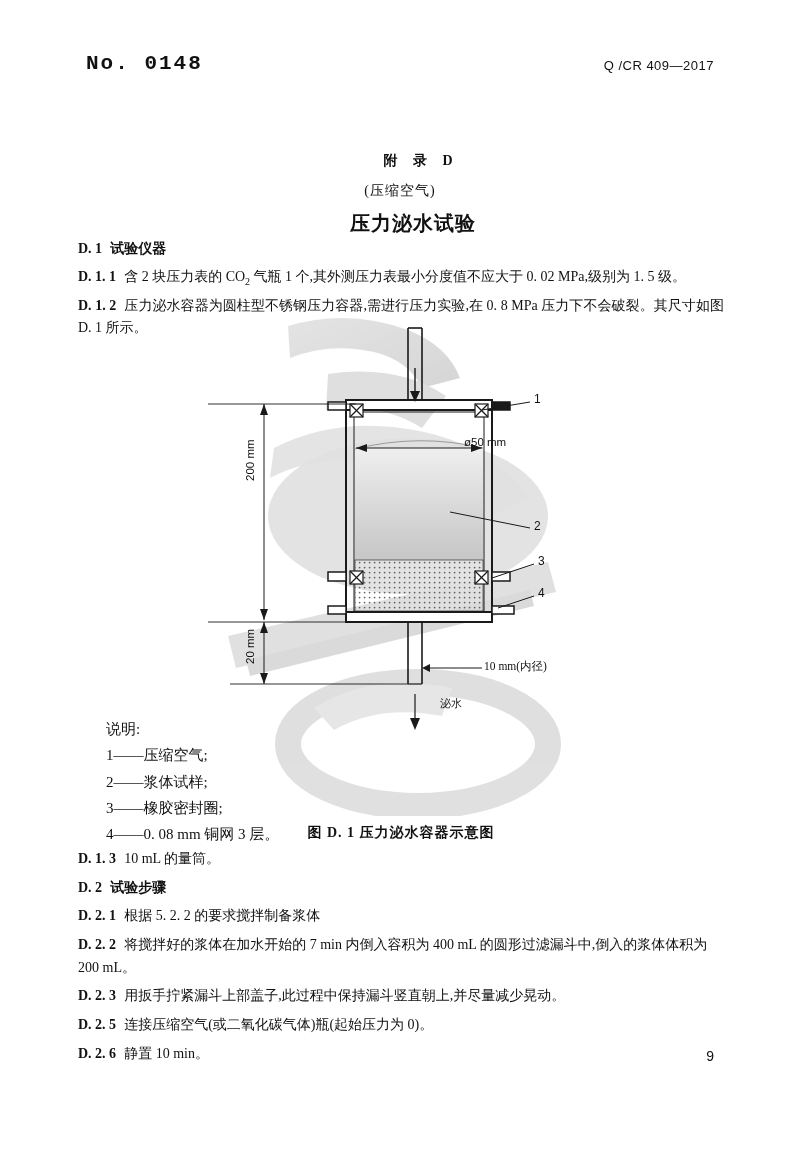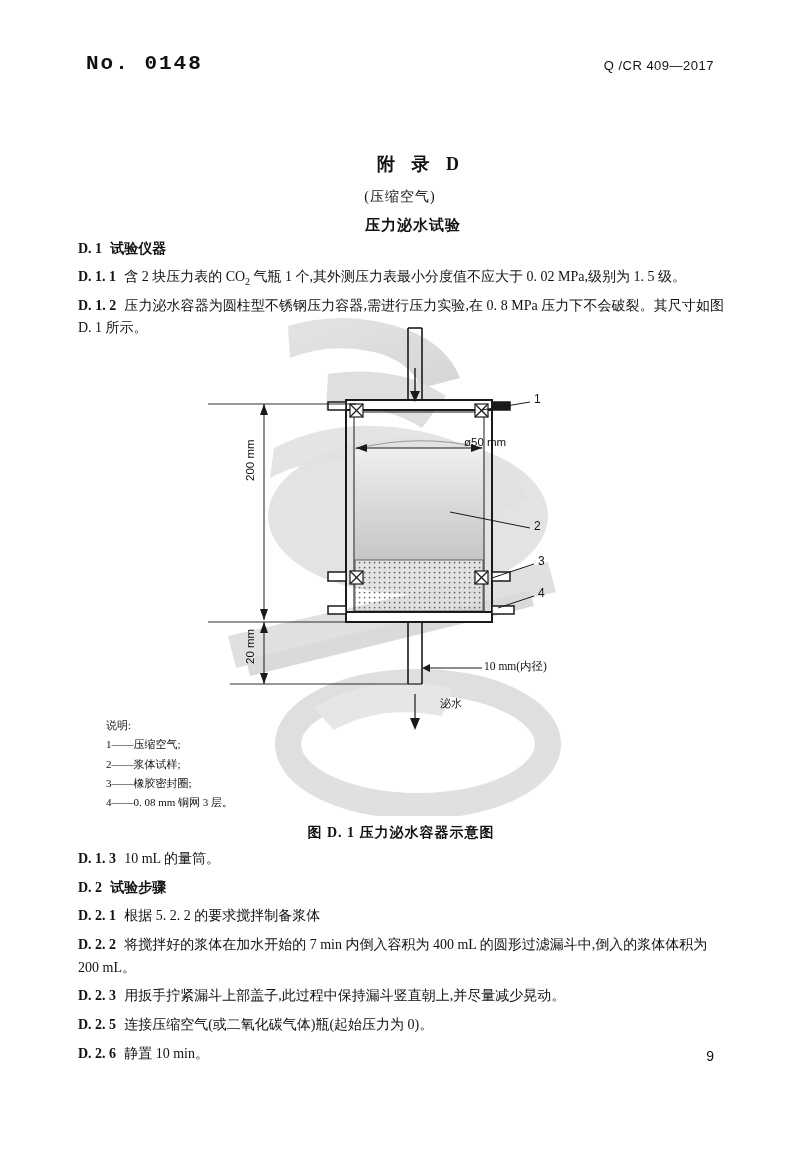--- a/index.html
+++ b/index.html
@@ -45,33 +45,33 @@
   
   .annex-block {
     position: absolute;
     top: 152px;
     left: 0;
     width: 800px;
     text-align: center;
   }
   .annex-title {
     font-family: "Liberation Serif", serif;
-    font-size: 18px;
+    font-size: 14px;
     font-weight: bold;
     letter-spacing: 6px;
     padding-left: 42px;
   }
   .annex-kind {
     margin-top: 12px;
     font-size: 14px;
     letter-spacing: 1px;
   }
   .annex-name {
     margin-top: 10px;
-    font-size: 15px;
+    font-size: 20px;
     font-weight: bold;
     letter-spacing: 1px;
     padding-left: 26px;
   }
   
   .body-text {
     position: absolute;
     left: 78px;
     width: 646px;
     font-size: 14px;
@@ -105,21 +105,21 @@
     width: 646px;
     text-align: center;
     font-size: 14px;
     font-weight: bold;
     letter-spacing: 1px;
   }
   .legend {
     position: absolute;
     left: 28px;
     top: 400px;
-    font-size: 11px;
+    font-size: 15px;
     line-height: 1.75;
     color: #111;
   }
   
   .bottom-text {
     position: absolute;
     left: 78px;
     top: 848px;
     width: 646px;
     font-size: 14px;

